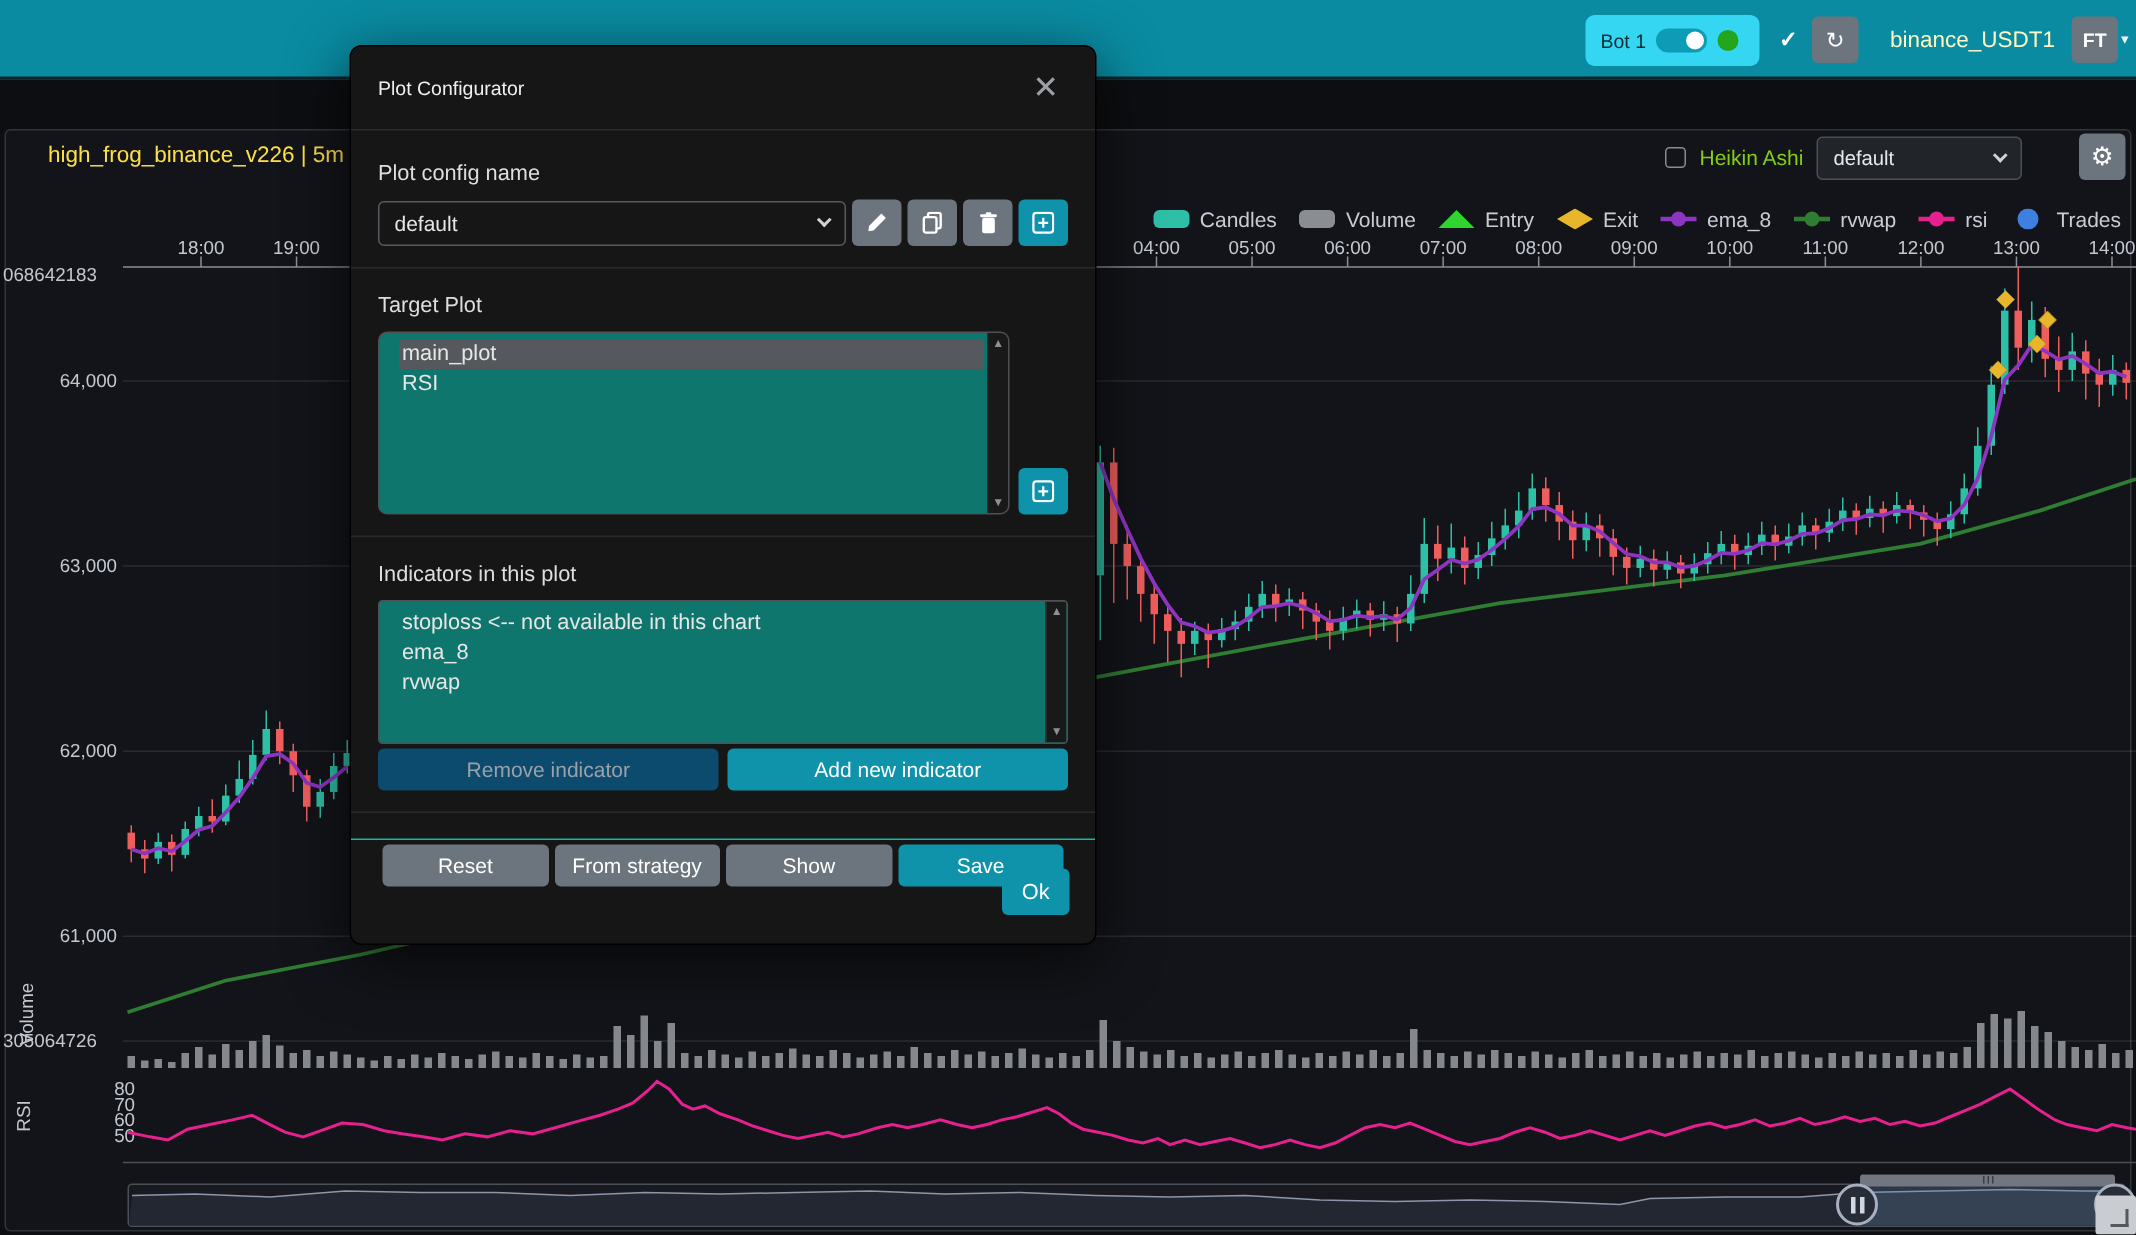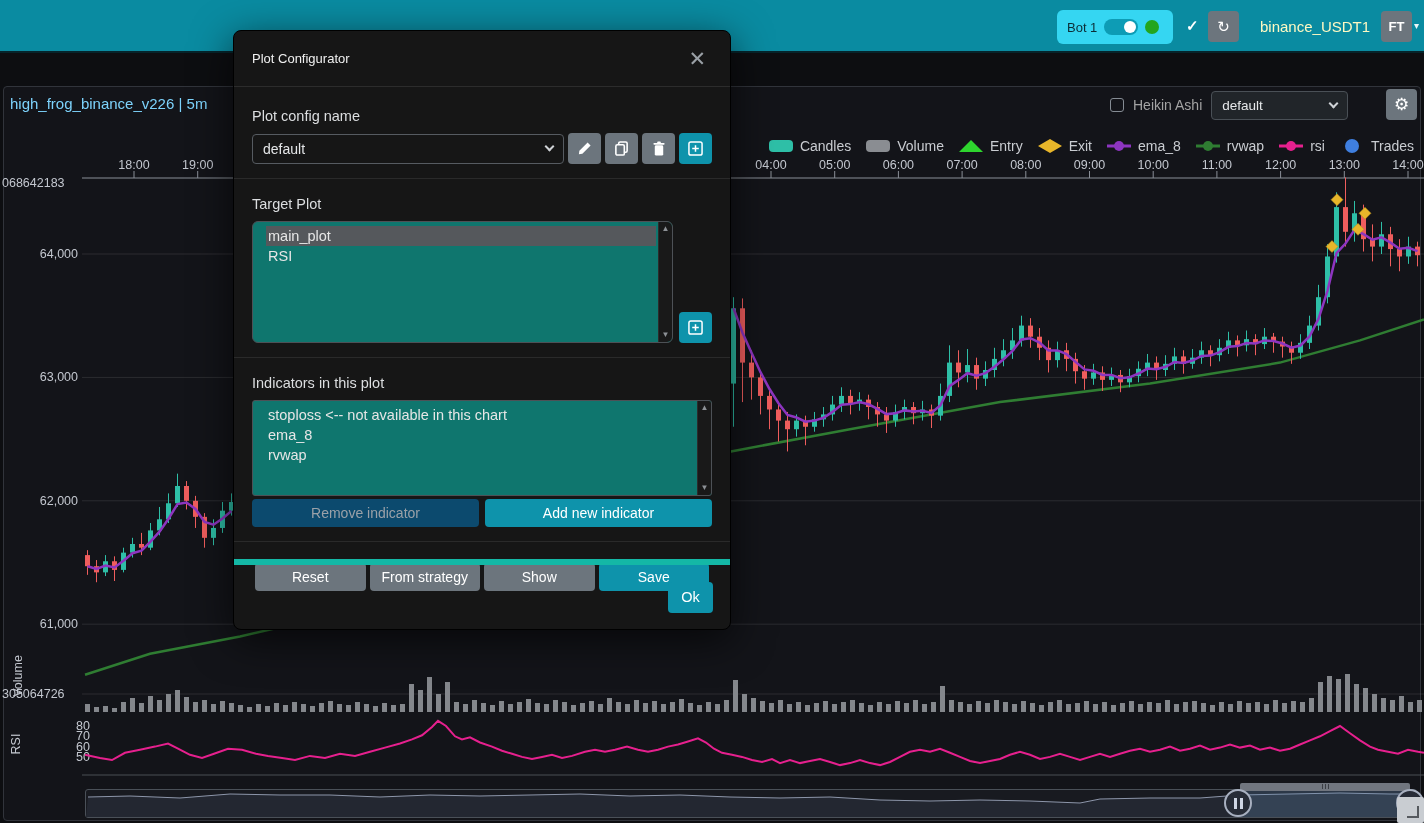--- a/index.html
+++ b/index.html
@@ -18,24 +18,24 @@
   .nav-btn{position:absolute;top:11px;width:31px;height:31px;background:#6c757d;border-radius:4px;border:none;
     color:#fff;display:flex;align-items:center;justify-content:center;font-size:15px;cursor:pointer;}
   .refresh-btn{left:1208px;}
   .pair-label{position:absolute;left:1260px;top:18px;color:#fef9c3;font-size:15px;}
   .ft-btn{left:1381px;font-weight:bold;font-size:13px;}
   .nav-caret{position:absolute;left:1414px;top:20px;color:#eaf6f8;font-size:10px;}
 
   
   .chart-card{position:absolute;left:3px;top:86px;width:1418px;height:735px;background:#131419;
     border:1px solid #31343b;border-radius:4px;z-index:1;}
-  .chart-title{position:absolute;left:10px;top:95px;font-size:15px;color:#7dd3fc;z-index:2;text-align:right;}
+  .chart-title{position:absolute;left:32px;top:95px;font-size:15px;color:#fde047;z-index:2;text-align:right;}
   .chart-controls{position:absolute;left:1110px;top:90px;height:30px;display:flex;align-items:center;gap:9px;z-index:3;}
   .ha-check{width:14px;height:14px;border:1px solid #858c94;border-radius:3px;background:transparent;cursor:pointer;}
-  .ha-label{font-size:14px;color:#a3a3a3;}
+  .ha-label{font-size:14px;color:#84cc16;}
   .mini-select{width:137px;height:29px;background:#212529;border:1px solid #4a5056;border-radius:4px;
     color:#e6e8ea;font-size:13.5px;display:flex;align-items:center;justify-content:space-between;
     padding:0 10px;cursor:pointer;}
   .chev{width:7px;height:7px;border-right:2px solid #cfd2d6;border-bottom:2px solid #cfd2d6;
     transform:rotate(45deg);margin-top:-4px;}
   .gear-btn{position:absolute;left:1386px;top:89px;width:31px;height:31px;background:#6c757d;border:none;
     border-radius:4px;color:#fff;font-size:17px;display:flex;align-items:center;justify-content:center;cursor:pointer;z-index:3;}
   .legend{position:absolute;right:10px;top:123px;display:flex;align-items:flex-end;gap:14px;z-index:2;margin-top:15px;}
   .legend-item{display:flex;align-items:center;gap:6px;font-size:14px;color:#c9ccd1;cursor:pointer;}
   #chart-svg{position:absolute;left:0;top:0;z-index:1;}
@@ -84,21 +84,21 @@
     align-items:center;padding:3px 0;cursor:pointer;}
   .lb-rail span{color:#8d9196;font-size:8px;line-height:8px;}
   .btn{border:none;border-radius:4px;color:#ffffff;font-size:14px;cursor:pointer;
     height:28px;background:#6c757d;}
   .btn.teal{background:#0e93ab;}
   .ind-btn-row{display:flex;gap:6px;margin-top:3px;}
   .ind-btn-row .btn{flex:1;height:28px;}
   .btn.disabled{background:#0c4a6e;color:#9aa1a8;cursor:default;}
   .action-row{display:flex;gap:4px;margin-top:5px;padding:16px 3px;}
   .action-row .btn{flex:1;}
-  .modal-footer{position:absolute;left:0;right:0;bottom:0;height:70px;border-top:6px solid #14b8a6;
+  .modal-footer{position:absolute;left:0;right:0;bottom:0;height:70px;border-top:1px solid #14b8a6;
     display:flex;align-items:center;justify-content:flex-end;padding:0 17px;}
   .ok-btn{width:45px;height:31px;font-size:14.5px;}
 </style>
 </head>
 <body>
 
 <nav class="navbar">
   <div class="bot-box">
     <span>Bot 1</span>
     <span class="toggle">

